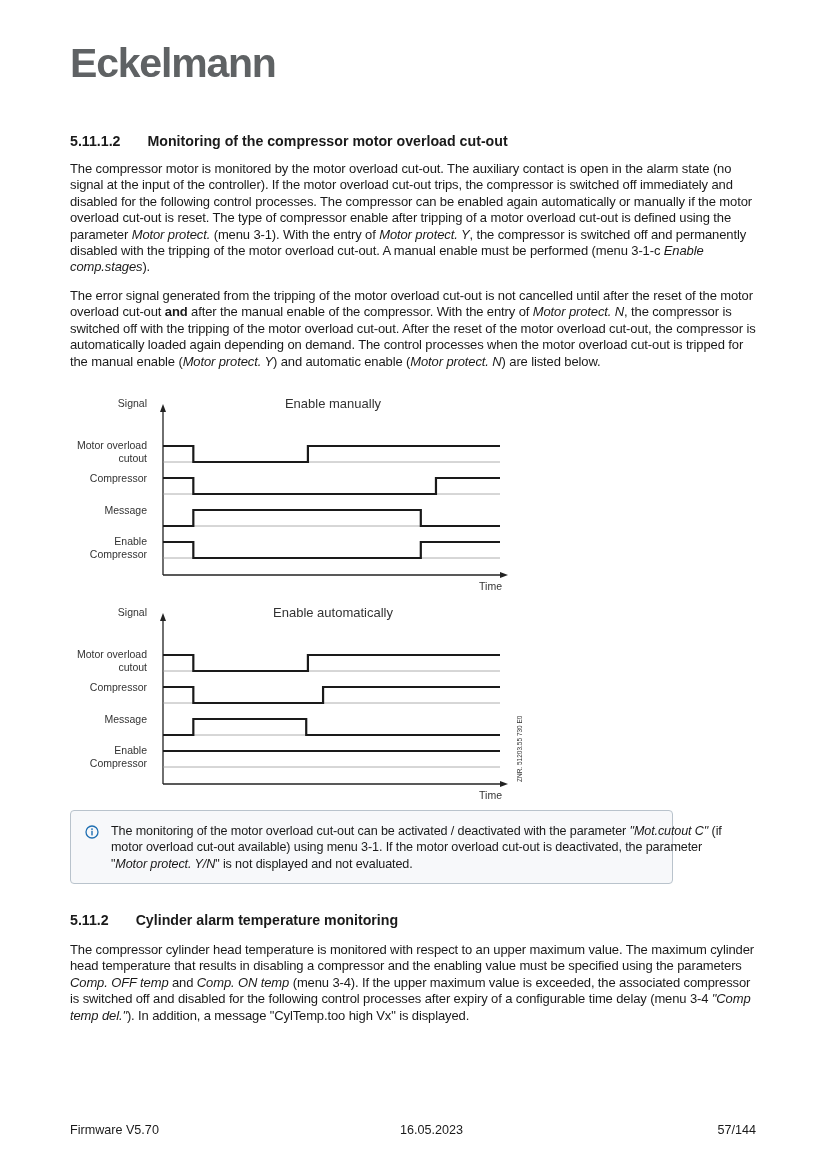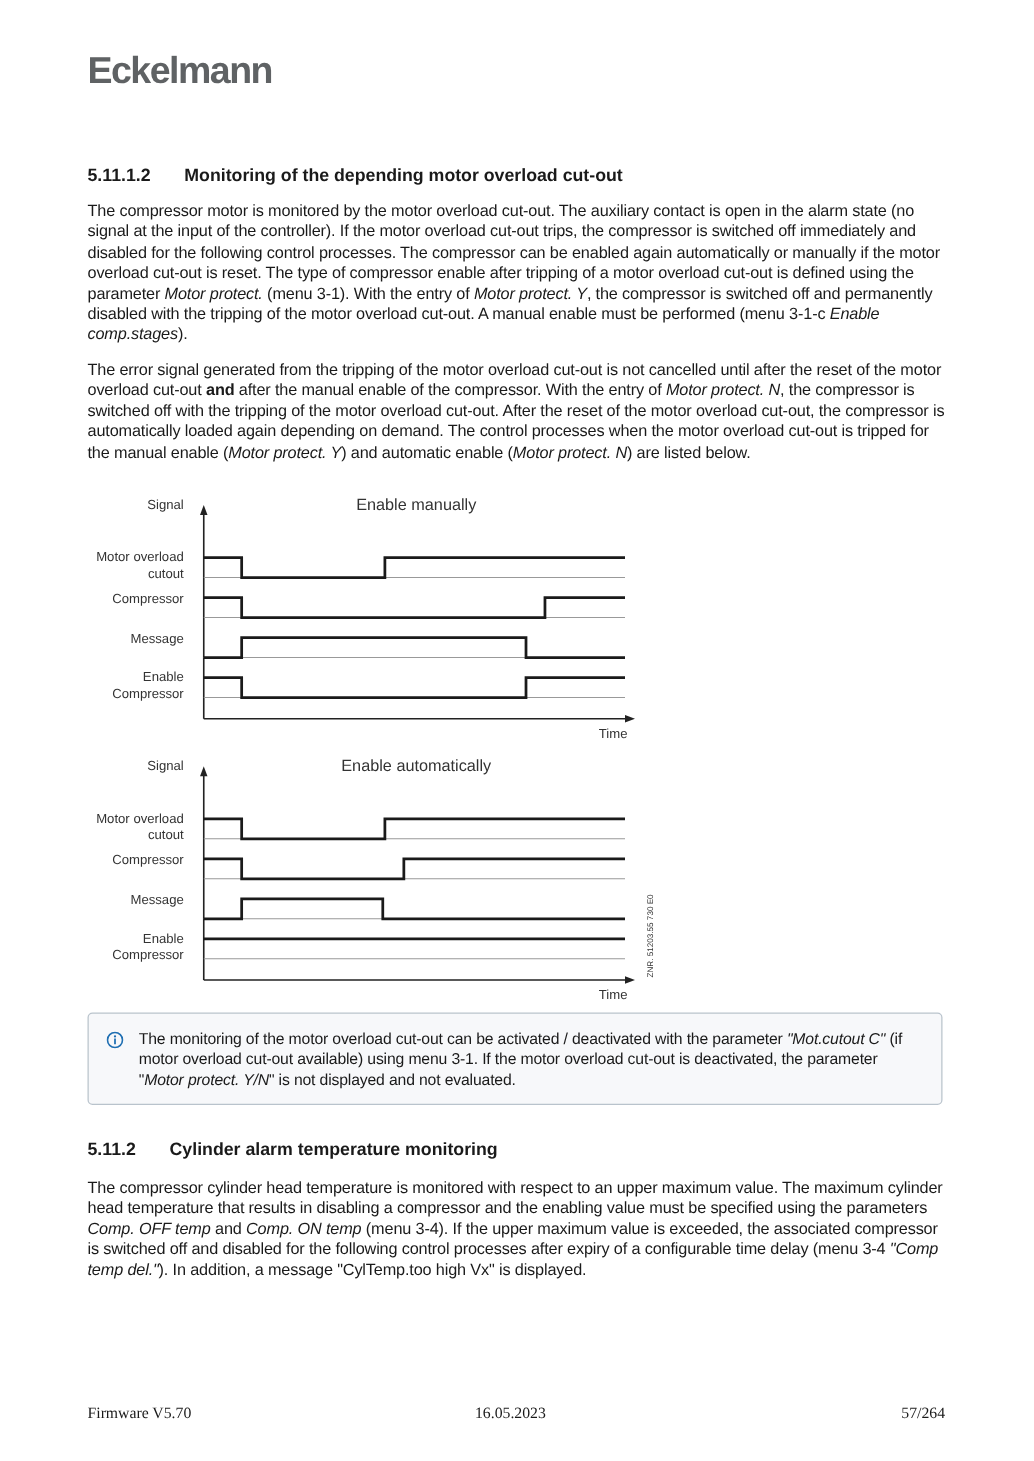--- a/index.html
+++ b/index.html
@@ -1,43 +1,43 @@
 <!DOCTYPE html>
 <html><head>
 <meta charset="utf-8">
 <style>
   html, body { margin: 0; padding: 0; background: #ffffff; }
   body { width: 827px; height: 1169px; position: relative; overflow: hidden;
          font-family: "Liberation Sans", sans-serif; color: #1a1a1a; }
   .logo { position: absolute; left: 70px; top: 40px; font-family: "Liberation Sans", sans-serif;
-          font-weight: bold; font-size: 30px; color: #5f6264; letter-spacing: -1.2px; }
+          font-weight: bold; font-size: 41px; color: #5f6264; letter-spacing: -1.2px; }
   .h2 { position: absolute; left: 70px; font-weight: bold; font-size: 14.2px; color: #1a1a1a; }
   .h2 .num { margin-right: 23px; }
   .para { position: absolute; left: 70px; width: 688px; font-size: 13px; line-height: 16.4px;
           color: #1a1a1a; letter-spacing: -0.12px; }
   .para i { font-style: italic; }
   .para b { font-weight: bold; }
   .diagram { position: absolute; left: 57px; }
   .diagram svg { display: block; }
   .diagram text { font-family: "Liberation Sans", sans-serif; fill: #333; }
-  .note { position: absolute; left: 70px; top: 810px; width: 684px; height: 74px;
+  .note { position: absolute; left: 70px; top: 810px; width: 603px; height: 74px;
           border: 1px solid #b9c3cc; border-radius: 4px; background: #f7f8fa; box-sizing: border-box; }
   .note .icon { position: absolute; left: 14px; top: 14px; width: 14px; height: 14px; }
   .note .txt { position: absolute; left: 40px; top: 12px; width: 630px; font-size: 12.6px;
                line-height: 16.4px; color: #1a1a1a; letter-spacing: -0.12px; }
-  .footer { position: absolute; top: 1123px; font-size: 12.6px; color: #1a1a1a; font-family: Liberation Serif, serif; }
+  .footer { position: absolute; top: 1123px; font-size: 12.6px; color: #1a1a1a; }
 </style>
 </head>
 <body>
 
 <div class="logo">Eckelmann</div>
 
 <div class="h2" style="top:133px;">
   <span class="num">5.11.1.2</span>
-  <span>Monitoring of the depending motor overload cut-out</span>
+  <span>Monitoring of the compressor motor overload cut-out</span>
 </div>
 
 <div class="para" style="top:161px;"><span>The compressor motor is monitored by the motor overload cut-out. The auxiliary contact is open in the alarm state (no signal at the input of the controller). If the motor overload cut-out trips, the compressor is switched off immediately and disabled for the following control processes. The compressor can be enabled again automatically or manually if the motor overload cut-out is reset. The type of compressor enable after tripping of a motor overload cut-out is defined using the parameter </span><i>Motor protect.</i><span> (menu 3-1). With the entry of </span><i>Motor protect. Y</i><span>, the compressor is switched off and permanently disabled with the tripping of the motor overload cut-out. A manual enable must be performed (menu 3-1-c </span><i>Enable comp.stages</i><span>).</span></div>
 <div class="para" style="top:288px;"><span>The error signal generated from the tripping of the motor overload cut-out is not cancelled until after the reset of the motor overload cut-out </span><b>and</b><span> after the manual enable of the compressor. With the entry of </span><i>Motor protect. N</i><span>, the compressor is switched off with the tripping of the motor overload cut-out. After the reset of the motor overload cut-out, the compressor is automatically loaded again depending on demand. The control processes when the motor overload cut-out is tripped for the manual enable (</span><i>Motor protect. Y</i><span>) and automatic enable (</span><i>Motor protect. N</i><span>) are listed below.</span></div>
 
 <div class="diagram" style="top:393px;">
     <svg width="480" height="200">
       <text x="90" y="14" font-size="10.5" text-anchor="end">Signal</text>
       <text x="276" y="15" font-size="13" text-anchor="middle">Enable manually</text>
       <line x1="106" y1="16" x2="106" y2="182" stroke="#222" stroke-width="1.3"></line>
@@ -98,14 +98,14 @@
 </div>
 
 <div class="h2" style="top:912px;">
   <span class="num">5.11.2</span>
   <span>Cylinder alarm temperature monitoring</span>
 </div>
 
 <div class="para" style="top:942px;"><span>The compressor cylinder head temperature is monitored with respect to an upper maximum value. The maximum cylinder head temperature that results in disabling a compressor and the enabling value must be specified using the parameters </span><i>Comp. OFF temp</i><span> and </span><i>Comp. ON temp</i><span> (menu 3-4). If the upper maximum value is exceeded, the associated compressor is switched off and disabled for the following control processes after expiry of a configurable time delay (menu 3-4 </span><i>"Comp temp del."</i><span>). In addition, a message "CylTemp.too high Vx" is displayed.</span></div>
 
 <div class="footer" style="left:70px;">Firmware V5.70</div>
-<div class="footer" style="left:380px;">16.05.2023</div>
-<div class="footer" style="right:71px;">57/264</div>
+<div class="footer" style="left:400px;">16.05.2023</div>
+<div class="footer" style="right:71px;">57/144</div>
 
 </body></html>

